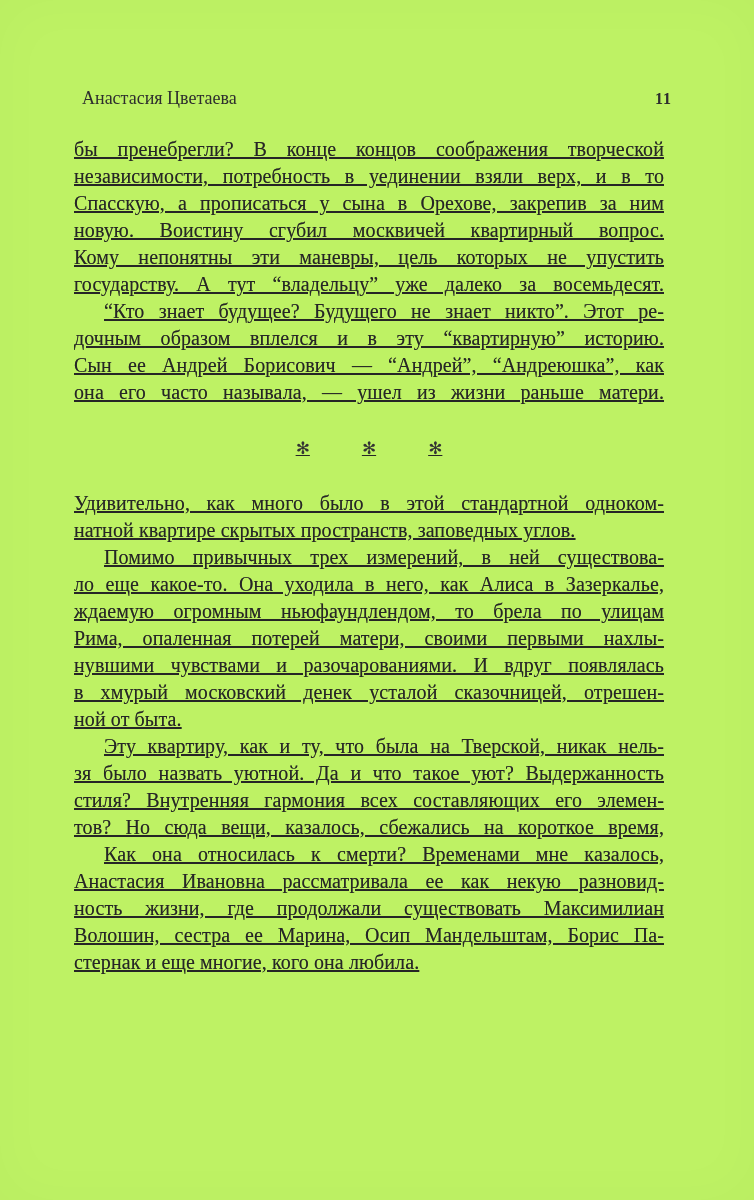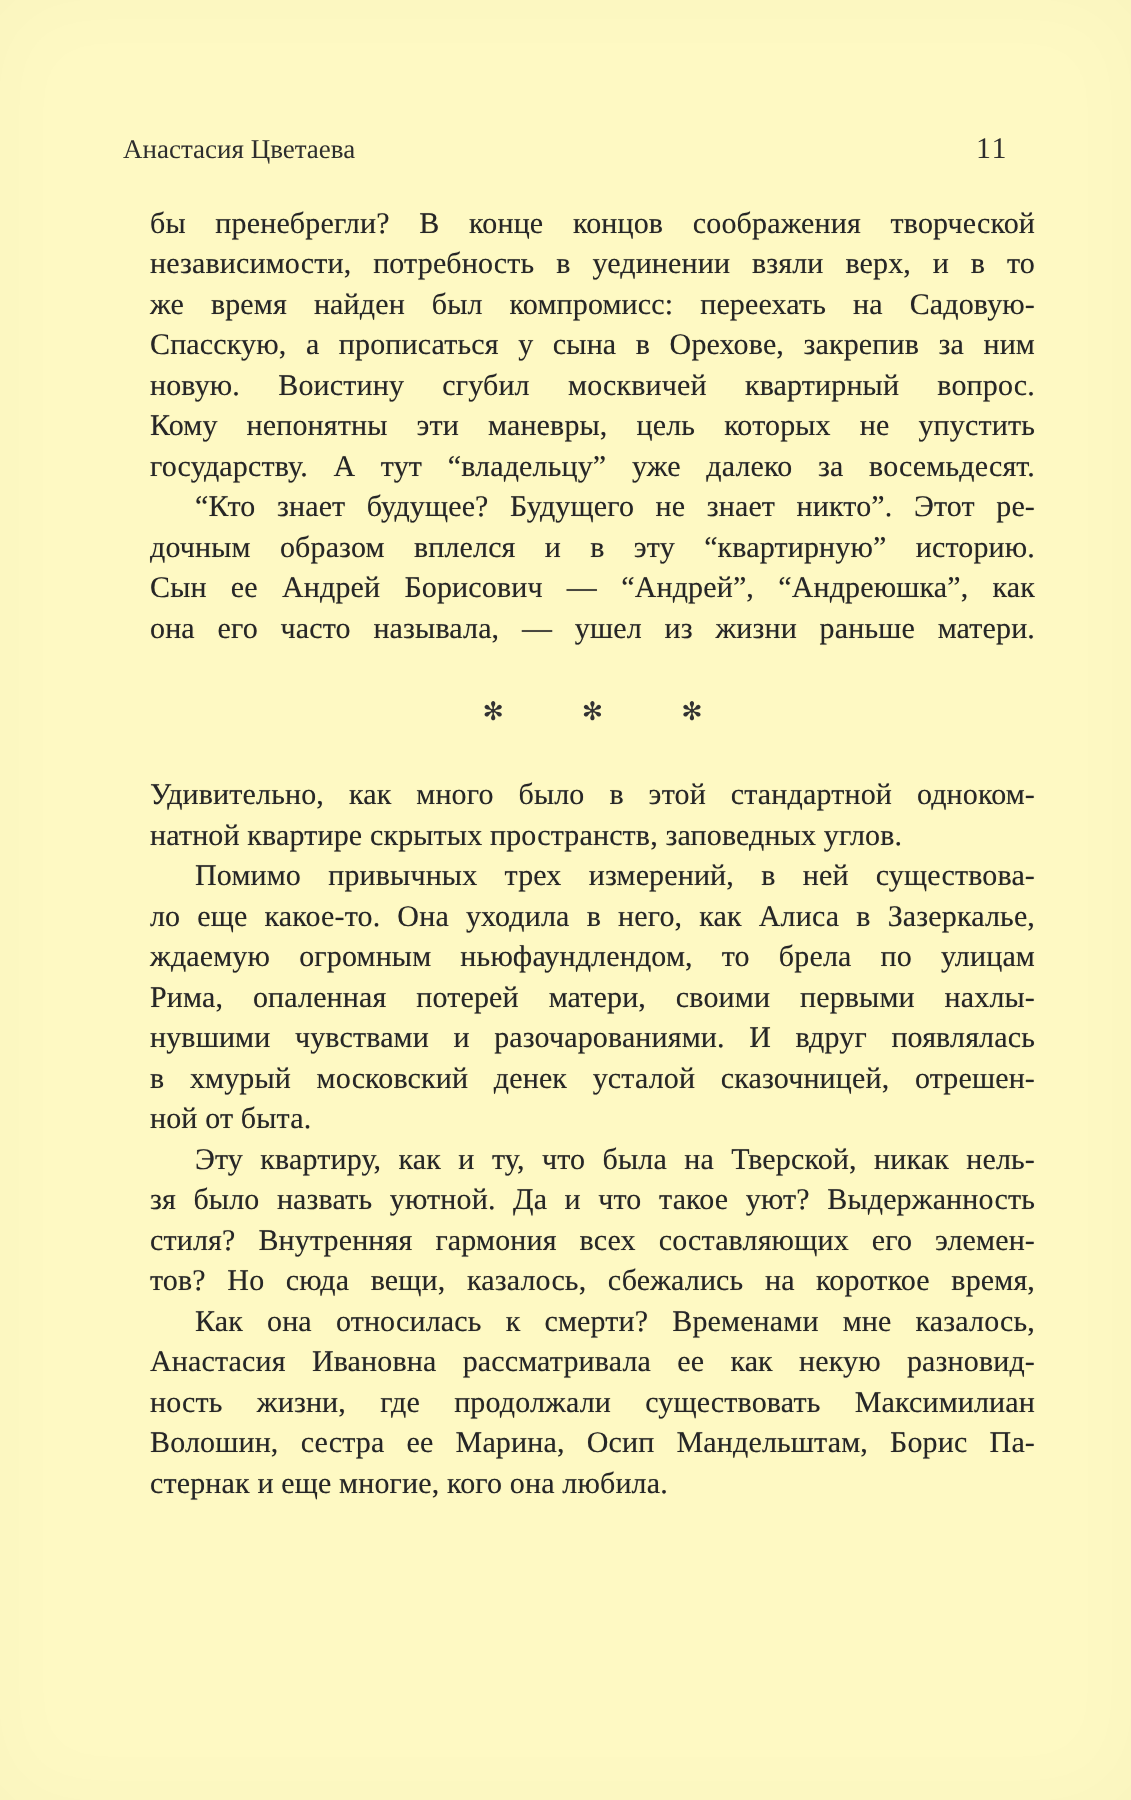--- a/index.html
+++ b/index.html
@@ -4,47 +4,48 @@
 <style>
   html, body {
     margin: 0;
     padding: 0;
     background: #ffffff;
   }
   .page {
     position: relative;
     width: 754px;
     height: 1200px;
-    background: #fef9c3;
+    background: #bef264;
     box-shadow: inset 0 0 60px rgba(0,0,0,0.025);
     font-family: "Liberation Serif", "DejaVu Serif", serif;
     color: #262626;
     overflow: hidden;
   }
   .running-head {
     position: absolute;
     left: 82px;
     width: 590px;
     top: 88px;
     display: flex;
     justify-content: space-between;
     align-items: baseline;
     font-size: 18px;
     color: #2e2e2e;
   }
   .running-head .pagenum {
-    font-size: 20px;
-    font-weight: 400;
+    font-size: 16px;
+    font-weight: 700;
     letter-spacing: 1px;
   }
   .body-text {
     position: absolute;
-    left: 100px;
+    left: 74px;
     width: 590px;
     top: 136px;
+    text-decoration: underline;
   }
   .para {
     margin: 0;
     padding: 0;
   }
   .line {
     font-size: 20px;
     line-height: 27px;
     text-align: justify;
     text-align-last: justify;
@@ -76,21 +77,20 @@
 
 <div class="page">
   <header class="running-head">
     <span>Анастасия Цветаева</span>
     <span class="pagenum">11</span>
   </header>
   <main class="body-text">
       <section class="para">
         <div class="line">бы пренебрегли? В конце концов соображения творческой</div>
         <div class="line">независимости, потребность в уединении взяли верх, и в то</div>
-        <div class="line">же время найден был компромисс: переехать на Садовую-</div>
         <div class="line">Спасскую, а прописаться у сына в Орехове, закрепив за ним</div>
         <div class="line">новую. Воистину сгубил москвичей квартирный вопрос.</div>
         <div class="line">Кому непонятны эти маневры, цель которых не упустить</div>
         <div class="line">государству. А тут “владельцу” уже далеко за восемьдесят.</div>
       </section>
       <section class="para indent">
         <div class="line">“Кто знает будущее? Будущего не знает никто”. Этот ре-</div>
         <div class="line">дочным образом вплелся и в эту “квартирную” историю.</div>
         <div class="line">Сын ее Андрей Борисович — “Андрей”, “Андреюшка”, как</div>
         <div class="line">она его часто называла, — ушел из жизни раньше матери.</div>

